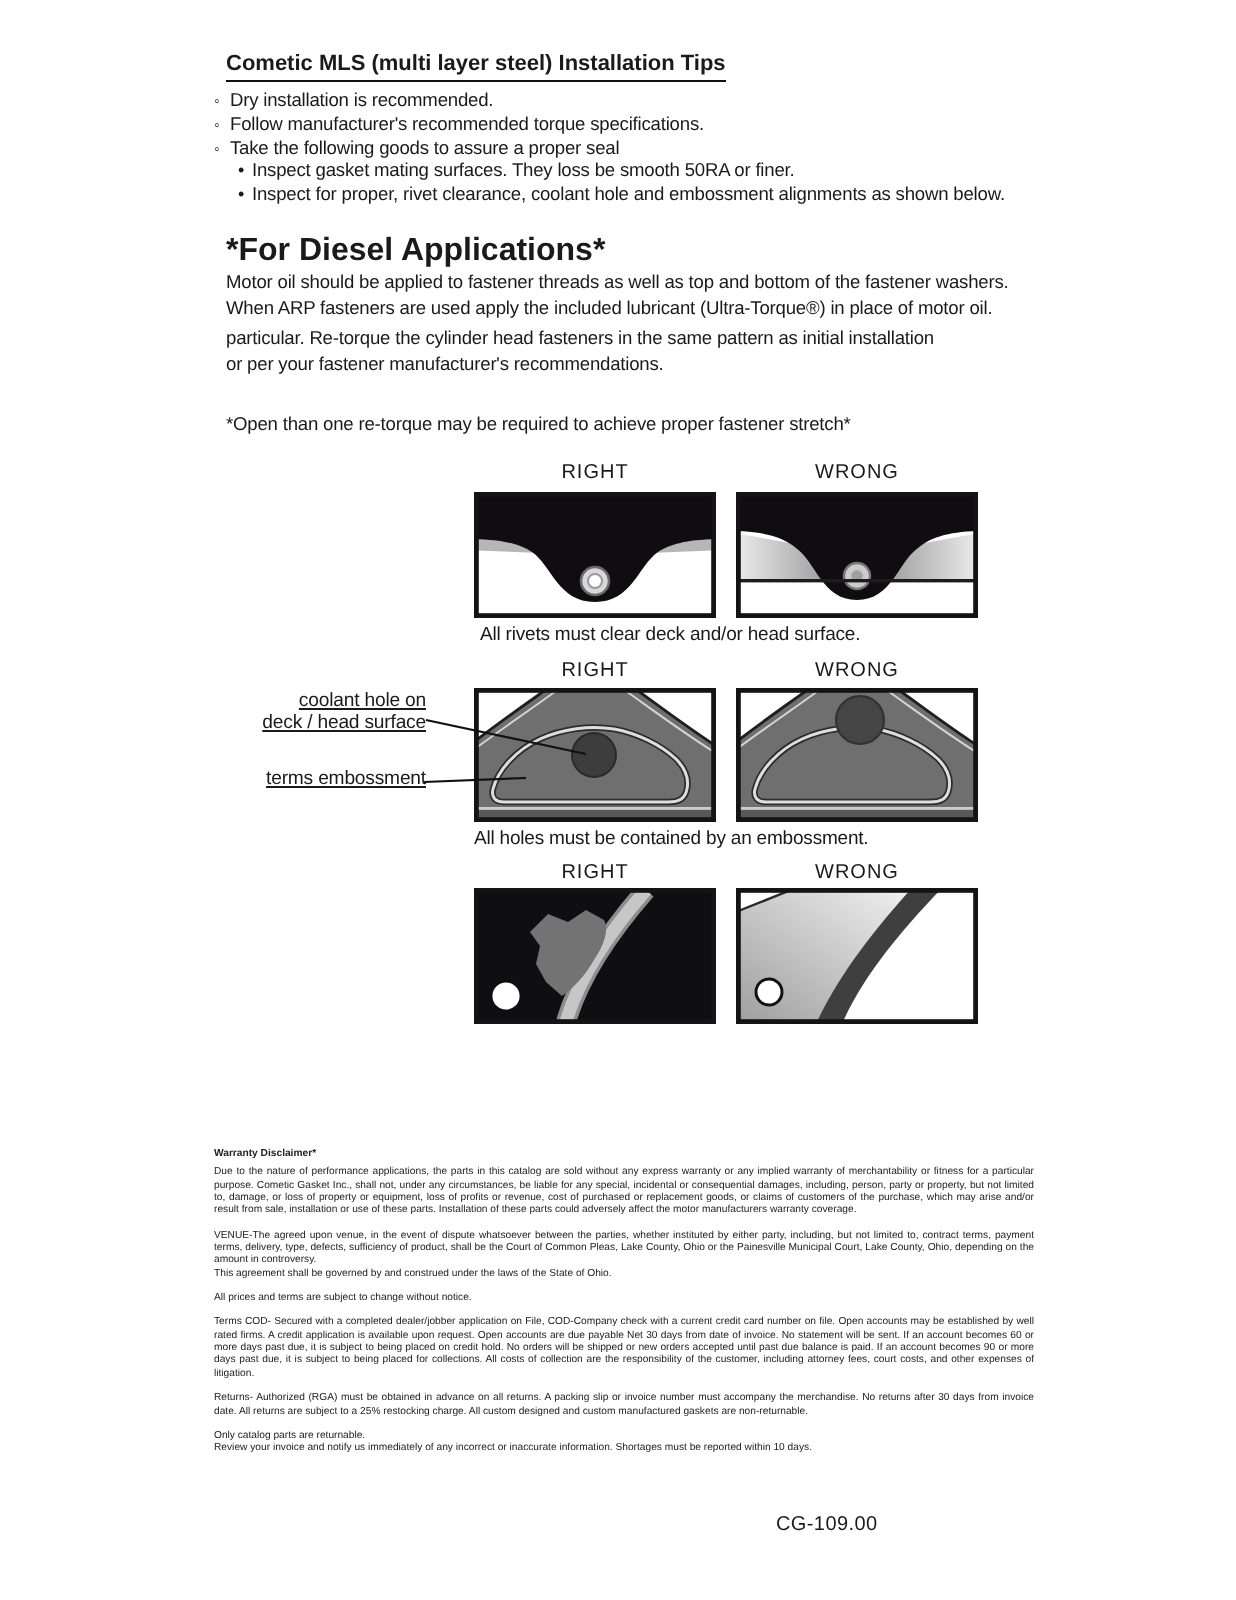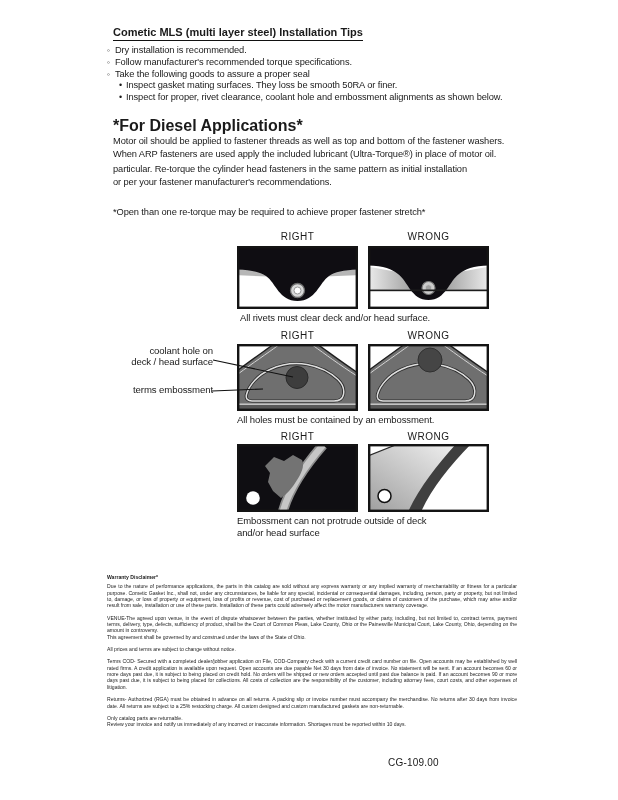--- a/index.html
+++ b/index.html
@@ -39,21 +39,21 @@
     font-weight:400;white-space:nowrap;
   }
   .caption{font-size:9.5px;letter-spacing:-0.1px;line-height:12px;white-space:nowrap;}
 
   .panel{display:block;}
   .panel svg{display:block;}
 
   
   .anno{
     left:103px;width:110px;text-align:right;
-    font-size:9.6px;line-height:10.6px;letter-spacing:-0.1px;
+    font-size:9.6px;line-height:10.6px;letter-spacing:-0.1px;text-decoration:underline;
   }
 
   
   .legal{
     left:107px;top:574px;width:410px;
     font-size:5.1px;line-height:6.35px;letter-spacing:0;
     text-align:justify;color:#222;
   }
   .legal .lg-h{font-weight:bold;margin:0 0 3px 0;text-align:left;}
   .legal p{margin:0 0 6px 0;}
@@ -206,24 +206,20 @@
       </defs>
       <rect x="0" y="0" width="121" height="68" fill="#ffffff"></rect>
       <path d="M0,12 C10,8 20,4 30,0 L98,0 C76,23 58,45 48,68 L0,68 Z" fill="url(#r3g)"></path>
       <path d="M0,12 C10,8 20,4 30,0" stroke="#2a2a2a" stroke-width="1.2" fill="none"></path>
       <path d="M88,0 L103,0 C81,23 63,45 53,68 L40,68 C51,44 69,21 88,0 Z" fill="#3f3f3f"></path>
       <circle cx="16.5" cy="52" r="6.5" fill="#ffffff" stroke="#111111" stroke-width="1.5"></circle>
       <rect x="1.2" y="1.2" width="118.6" height="65.6" fill="none" stroke="#141414" stroke-width="2.4"></rect>
     </svg>
   </div>
 
-  <div class="abs caption" style="left:237px;top:515px;">
-    <div>Embossment can not protrude outside of deck</div>
-    <div>and/or head surface</div>
-  </div>
 
   <div class="abs legal">
     <div class="lg-h">Warranty Disclaimer*</div>
     <p>Due to the nature of performance applications, the parts in this catalog are sold without any express warranty or any implied warranty of merchantability or fitness for a particular purpose.  Cometic Gasket Inc., shall not, under any circumstances, be liable for any special, incidental or consequential damages, including, person, party or property, but not limited to, damage, or loss of property or equipment, loss of profits or revenue, cost of purchased or replacement goods, or claims of customers of the purchase, which may arise and/or result from sale, installation or use of these parts.  Installation of these parts could adversely affect the motor manufacturers warranty coverage.</p>
     <p class="tight">VENUE-The agreed upon venue, in the event of dispute whatsoever between the parties, whether instituted by either party, including, but not limited to, contract terms, payment terms, delivery, type, defects, sufficiency of product, shall be the Court of Common Pleas, Lake County, Ohio or the Painesville Municipal Court, Lake County, Ohio, depending on the amount in controversy.</p>
     <p>This agreement shall be governed by and construed under the laws of the State of Ohio.</p>
     <p>All prices and terms are subject to change without notice.</p>
     <p>Terms COD- Secured with a completed dealer/jobber application on File, COD-Company check with a current credit card number on file.  Open accounts may be established by well rated firms.  A credit application is available upon request.  Open accounts are due payable Net 30 days from date of invoice.  No statement will be sent.  If an account becomes 60 or more days past due, it is subject to being placed on credit hold.  No orders will be shipped or new orders accepted until past due balance is paid.  If an account becomes 90 or more days past due, it is subject to being placed for collections.  All costs of collection are the responsibility of the customer, including attorney fees, court costs, and other expenses of litigation.</p>
     <p>Returns- Authorized (RGA) must be obtained in advance on all returns.  A packing slip or invoice number must accompany the merchandise.  No returns after 30 days from invoice date.  All returns are subject to a 25% restocking charge.  All custom designed and custom manufactured gaskets are non-returnable.</p>
     <p class="tight">Only catalog parts are returnable.</p>

